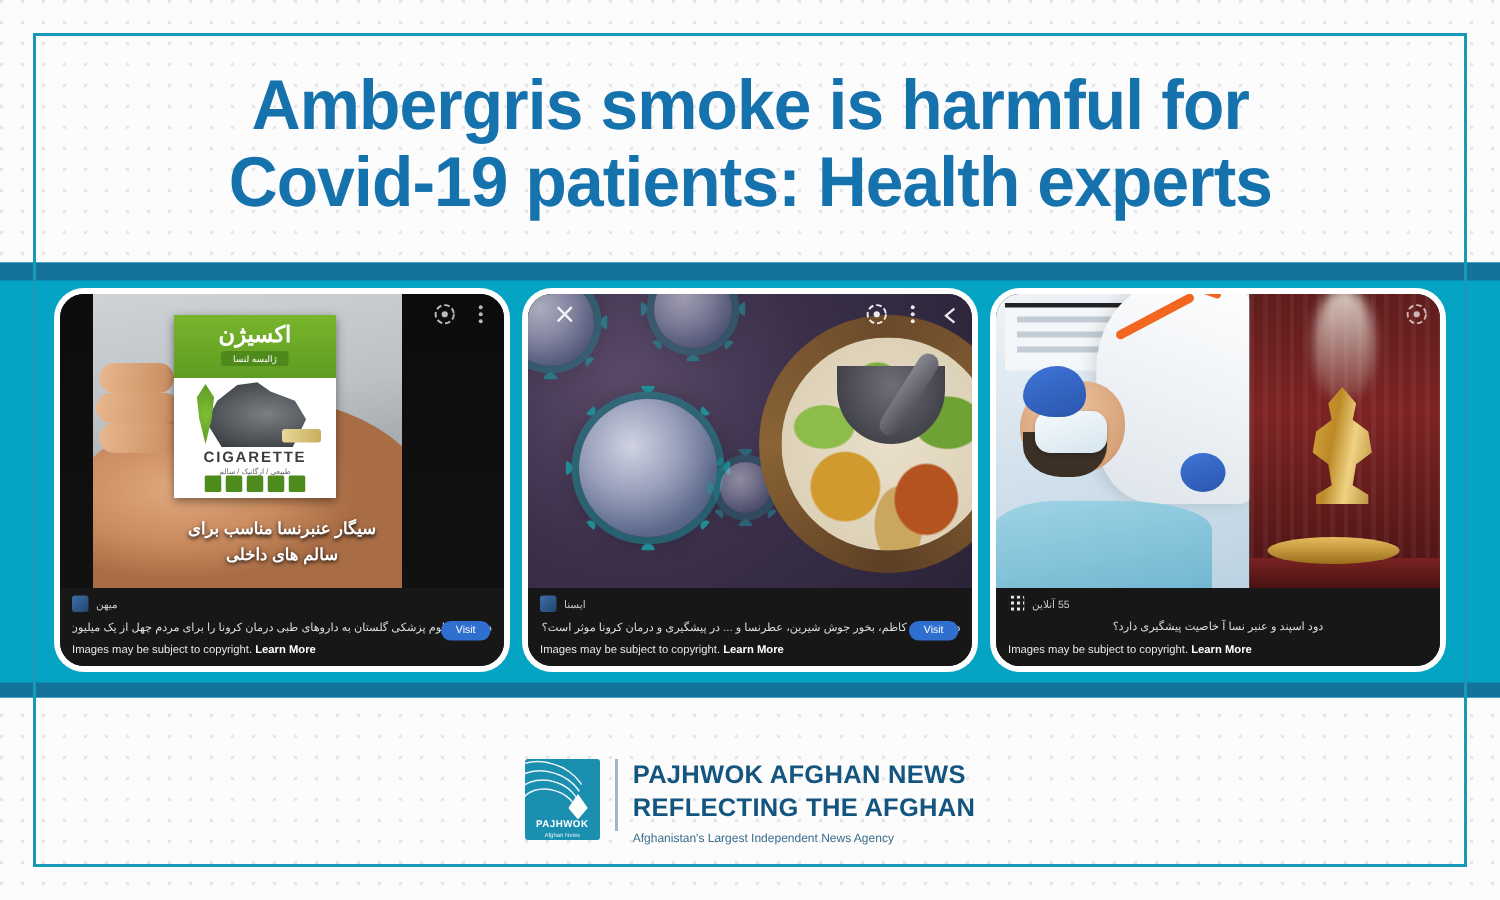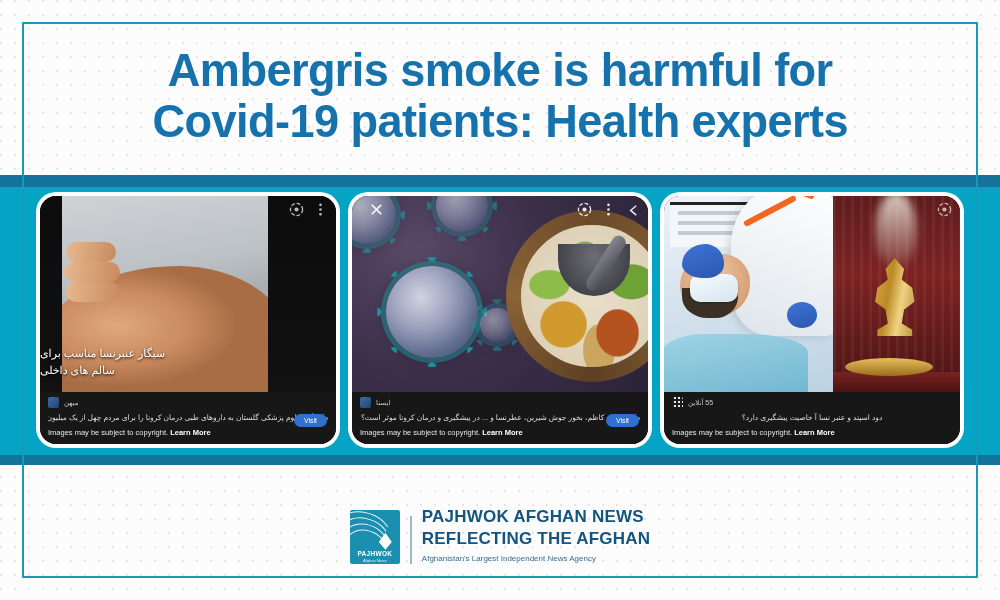--- a/index.html
+++ b/index.html
@@ -140,22 +140,22 @@
   .c1pack .cigsub{
     position:absolute;left:0;top:101px;width:100%;text-align:center;
     color:#6a6a6a;font-size:5px;direction:rtl;
   }
   .c1pack .icons{
     position:absolute;left:50%;transform:translateX(-50%);bottom:4px;
     display:flex;gap:3px;
   }
   .c1pack .icons i{width:11px;height:11px;background:#4d8c1c;display:block;border-radius:1px;}
   .c1overlay{
-    position:absolute;left:0;bottom:14px;width:100%;text-align:left;
-    color:#ffffff;font-size:11px;font-weight:normal;direction:rtl;line-height:1.5;
+    position:absolute;left:0;bottom:14px;width:100%;text-align:center;
+    color:#ffffff;font-size:11px;font-weight:bold;direction:rtl;line-height:1.5;
     text-shadow:0 1px 3px #000;z-index:4;
   }
 
   
   .c2bg{
     position:absolute;inset:0;
     background:
       radial-gradient(circle at 22% 30%, #5b4a68 0%, #3b2f4a 45%, #2b2338 100%);
   }
   .virus{
@@ -326,21 +326,21 @@
     position:absolute;right:9px;bottom:17px;
     background:#2f6fd0;color:#ffffff;font-size:7px;
     padding:3px 10px;border-radius:10px;z-index:9;
   }
 
   
   .footer{
     position:absolute;left:0;top:470px;width:1000px;height:130px;
     display:flex;justify-content:center;align-items:center;
   }
-  .logo{display:flex;align-items:flex-end;gap:10px;}
+  .logo{display:flex;align-items:flex-start;gap:10px;}
   .logomark{
     width:50px;height:54px;position:relative;
     background:#1b8fb0;border-radius:2px;overflow:hidden;flex:none;
   }
   .logomark .sw{
     position:absolute;border:1.4px solid rgba(255,255,255,.9);
     border-radius:50%;border-right-color:transparent;border-bottom-color:transparent;
   }
   .logomark .nib{
     position:absolute;right:8px;bottom:14px;width:13px;height:17px;
@@ -379,20 +379,37 @@
 <div class="cards">
 
   <div class="card">
     <div class="shot">
       <div class="c1bg"></div>
       <div class="c1photo">
         <div class="c1hand"></div>
         <div class="c1finger" style="left:4px;top:46px;width:50px;height:20px;"></div>
         <div class="c1finger" style="left:2px;top:66px;width:56px;height:20px;"></div>
         <div class="c1finger" style="left:4px;top:86px;width:54px;height:20px;"></div>
+        <div class="c1pack">
+          <div class="green"></div>
+          <div class="brandtxt">اکسیژن</div>
+          <div class="subbadge">ژالبسه لنسا</div>
+          <div class="donkey"></div>
+          <div class="leaf"></div>
+          <div class="cigs"></div>
+          <div class="cigtxt">CIGARETTE</div>
+          <div class="cigsub">طبیعی / ارگانیک / سالم</div>
+          <div class="icons">
+            <i></i>
+            <i></i>
+            <i></i>
+            <i></i>
+            <i></i>
+          </div>
+        </div>
       </div>
       <div class="c1overlay">
         <div>سیگار عنبرنسا مناسب برای</div>
         <div>سالم های داخلی</div>
       </div>
       <div class="topbar">
         <div class="spacer"></div>
         <span class="ic">
           <svg viewBox="0 0 16 16" width="15" height="15">
               <circle cx="8" cy="8" r="6.5" fill="none" stroke="#cfcfcf" stroke-width="1.4" stroke-dasharray="4 2"></circle>

